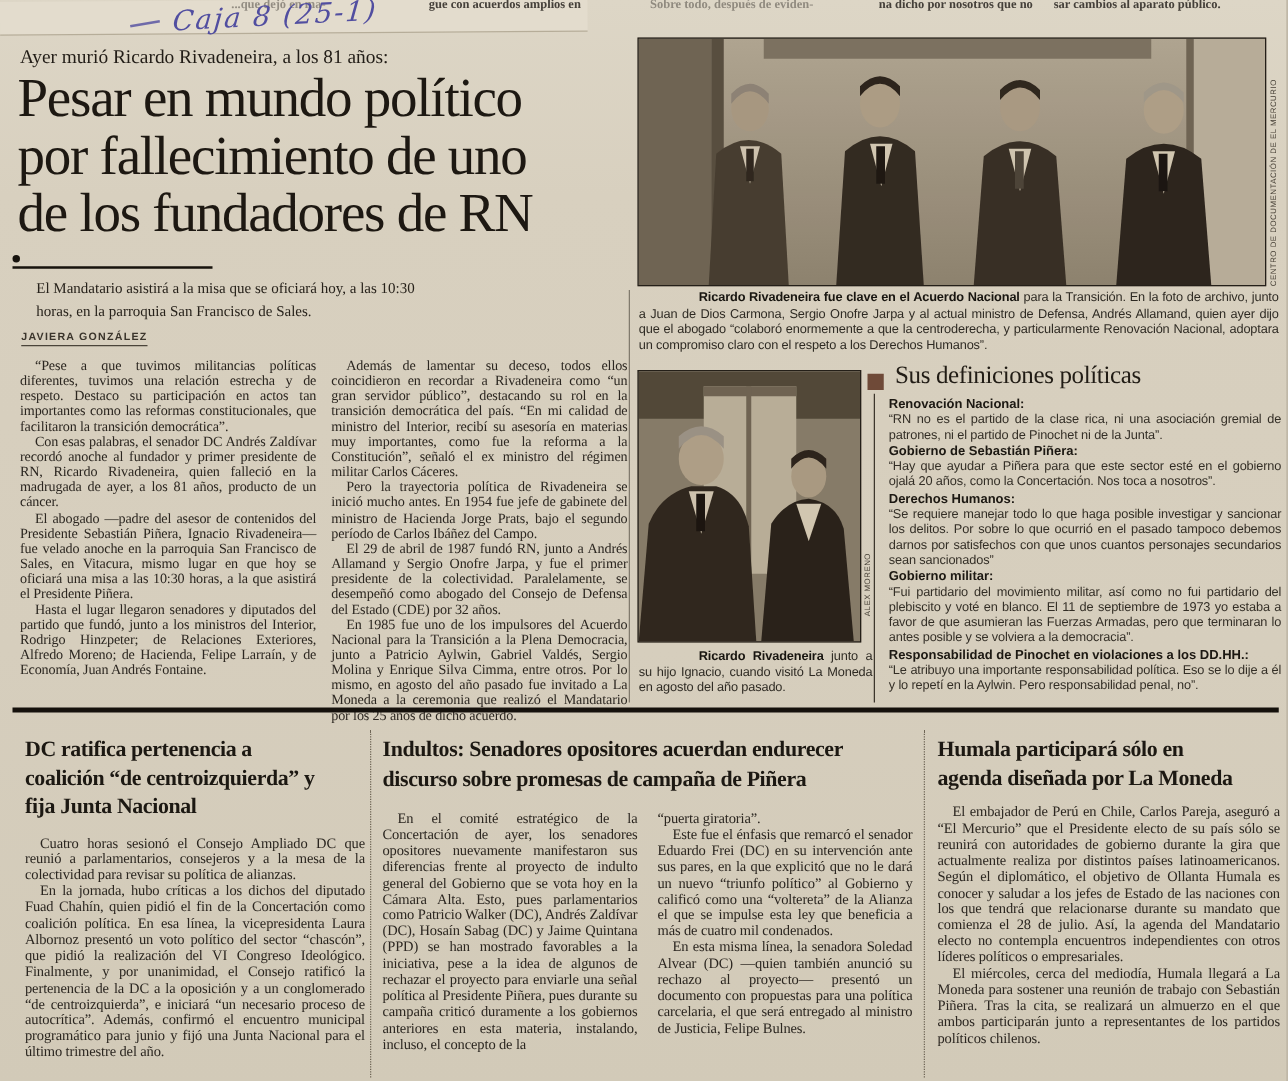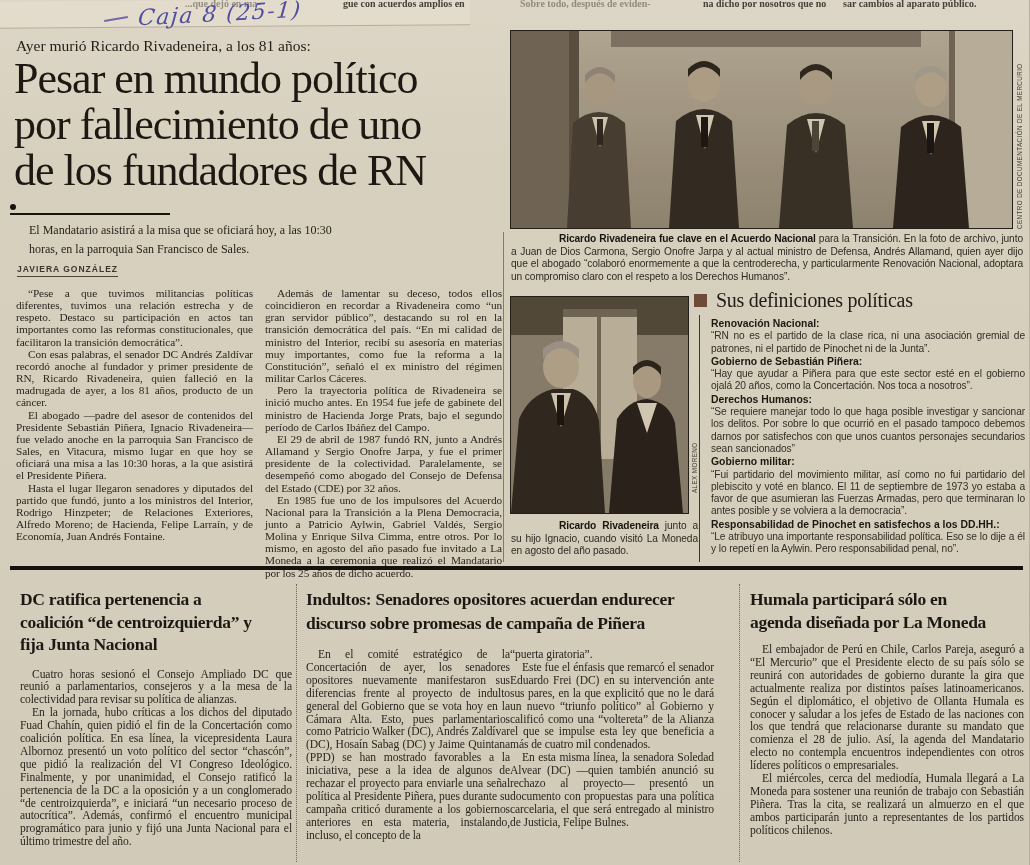--- a/index.html
+++ b/index.html
@@ -57,21 +57,21 @@
   .credit1 { left:1016px; top:34px; height:195px; }
   .credit2 { left:691px; top:418px; height:75px; }
   .caption { font-family:"Liberation Sans",sans-serif; font-size:10.2px;
     line-height:12.6px; color:#2e2a23; text-align:justify; letter-spacing:-.1px; }
   .caption b { color:#181510;padding-left:48px; }
   .caption1 { position:absolute; left:511px; top:233px; width:512px; }
   .caption2 { position:absolute; left:511px; top:520px; width:187px; }
 
   
   .defs-header { position:absolute; left:694px; top:289px; display:flex;
-    align-items:center; }
+    align-items:flex-end; }
   .defs-square { width:13px; height:13px; background:#6f4a38; margin-right:9px; }
   .defs-title { font-size:20px; color:#211c15; letter-spacing:-.3px; }
   .defs-rule { position:absolute; left:699px; top:315px; width:1px; height:247px;
     background:#3c362c; }
   .defs-list { position:absolute; left:711px; top:318px; width:314px;
     font-family:"Liberation Sans",sans-serif; }
   .def-item { margin-bottom:1px; }
   .def-term { font-weight:bold; font-size:10.4px; line-height:12.3px; color:#1c1812; }
   .def-quote { font-size:10.2px; line-height:12.3px; color:#332e26;
     text-align:justify; letter-spacing:-.1px; }
@@ -86,21 +86,21 @@
 
   
   .sb h2 { font-size:17.5px; line-height:22.5px; font-weight:bold; color:#1c1812;
     white-space:pre-line; letter-spacing:-.3px; }
   .sb p { font-size:11.6px; line-height:12.9px; }
   .sb .no-indent { text-indent:0; }
   .bottom-col1 { position:absolute; left:20px; top:588px; width:272px; }
   .bottom-col1 .btxt { margin-top:13px; }
   .bottom-col2 { position:absolute; left:306px; top:588px; width:424px; }
   .bottom-col2 h2 { text-align:left; line-height:23.5px; }
-  .bottom-col2 .cols { display:flex; margin-top:14px; }
+  .bottom-col2 .cols { display:flex; gap:16px; margin-top:14px; }
   .bottom-col2 .c { width:204px; }
   .bottom-col3 { position:absolute; left:750px; top:588px; width:274px; }
   .bottom-col3 .btxt { margin-top:11px; }
   .dotted-div { position:absolute; top:584px; height:278px; width:0;
     border-left:1px dotted #6e6555; }
   .dd1 { left:296px; } .dd2 { left:739px; }
 </style>
 </head>
 <body>
 
@@ -205,21 +205,21 @@
     </div>
     <div class="def-item">
       <div class="def-term">Derechos Humanos:</div>
       <div class="def-quote">“Se requiere manejar todo lo que haga posible investigar y sancionar los delitos. Por sobre lo que ocurrió en el pasado tampoco debemos darnos por satisfechos con que unos cuantos personajes secundarios sean sancionados”</div>
     </div>
     <div class="def-item">
       <div class="def-term">Gobierno militar:</div>
       <div class="def-quote">“Fui partidario del movimiento militar, así como no fui partidario del plebiscito y voté en blanco. El 11 de septiembre de 1973 yo estaba a favor de que asumieran las Fuerzas Armadas, pero que terminaran lo antes posible y se volviera a la democracia”.</div>
     </div>
     <div class="def-item">
-      <div class="def-term">Responsabilidad de Pinochet en satisfechos a los DD.HH.:</div>
+      <div class="def-term">Responsabilidad de Pinochet en violaciones a los DD.HH.:</div>
       <div class="def-quote">“Le atribuyo una importante responsabilidad política. Eso se lo dije a él y lo repetí en la Aylwin. Pero responsabilidad penal, no”.</div>
     </div>
   </div>
 
   <div class="photo2">
     <svg width="177" height="216" viewBox="0 0 177 216">
       <rect x="0" y="0" width="177" height="216" fill="#877e6c"></rect>
       <rect x="0" y="0" width="177" height="38" fill="#4f4839"></rect>
       <rect x="52" y="12" width="74" height="150" fill="#bdb49f"></rect>
       <rect x="52" y="12" width="74" height="8" fill="#6e6554"></rect>

